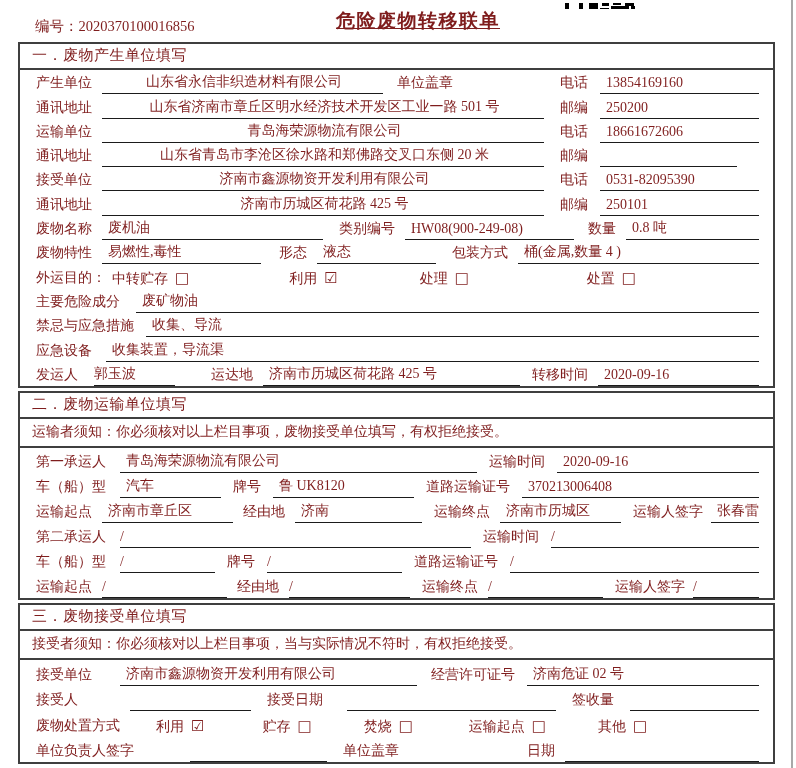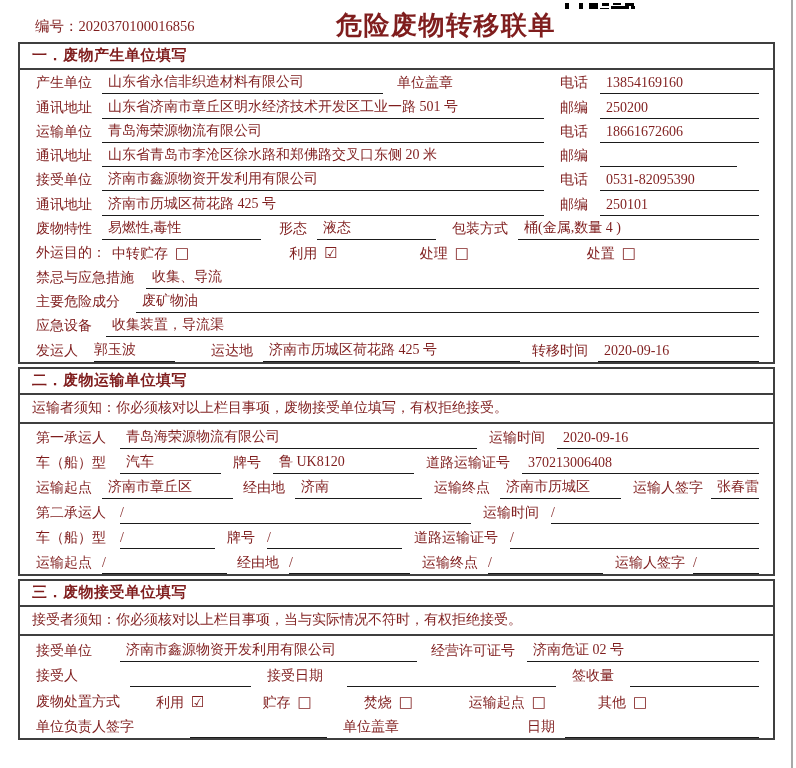--- a/index.html
+++ b/index.html
@@ -6,36 +6,36 @@
   body{width:796px;height:768px;overflow:hidden;background:#ffffff;}
   .page{
     position:relative;width:796px;height:768px;box-sizing:border-box;
     padding:8px 21px 0 18px;background:#fff;color:#7f1d1d;
     font-family:"Liberation Serif","DejaVu Serif",serif;font-size:14px;
   }
   .page-edge{position:absolute;left:791px;top:0;width:2px;height:768px;background:#a8a8a8;}
   
   .hdr{position:relative;height:34px;}
   .serial{position:absolute;left:17px;top:9px;font-size:14.5px;white-space:nowrap;}
-  .doc-title{position:absolute;left:318px;top:0;font-size:26px;font-weight:bold;letter-spacing:1.5px;white-space:nowrap;}
+  .doc-title{position:absolute;left:318px;top:0;font-size:19px;font-weight:bold;letter-spacing:1.5px;white-space:nowrap;text-decoration:underline;}
   .qr{position:absolute;top:0;left:565px;width:70px;height:9px;overflow:hidden;}
   
   .box{border:2px solid #3f3f3f;margin-bottom:3px;background:#fff;}
-  .box-heading{font-weight:bold;font-size:15px;padding:2px 12px 3px;border-bottom:2px solid #3f3f3f;letter-spacing:.5px;}
+  .box-heading{font-weight:normal;font-size:15px;padding:2px 12px 3px;border-bottom:2px solid #3f3f3f;letter-spacing:.5px;}
   .notice{font-size:14px;padding:4px 12px 5px;border-bottom:2px solid #3f3f3f;}
   
   .row{display:flex;align-items:flex-end;padding:0 14px 0 16px;font-size:14px;}
   .s1 .row{height:24.3px;}
   .s2 .row{height:25.1px;}
   .s3 .row{height:25.5px;}
   .lbl{white-space:nowrap;padding-bottom:2px;flex:none;}
   .val{border-bottom:1px solid #1b1b1b;white-space:nowrap;padding:0 3px 2px 6px;flex:none;overflow:hidden;min-height:16px;}
   .fill{flex:1 1 auto;}
   .ctr{text-align:left;padding-left:0;}
-  .lgroup{display:flex;width:524px;flex:none;align-items:flex-end;}
+  .lgroup{display:flex;width:524px;flex:none;align-items:flex-end;text-align:center;}
   .opt{white-space:nowrap;padding-bottom:1px;flex:none;}
   .cb{font-size:15px;margin-left:7px;font-family:"DejaVu Sans",sans-serif;}
   
   .mr8{margin-right:8px}.mr10{margin-right:10px}.mr12{margin-right:12px}.mr14{margin-right:14px}
   .mr16{margin-right:16px}.mr24{margin-right:24px}.mr28{margin-right:28px}.mr52{margin-right:52px}.mr56{margin-right:56px}
   .ml10{margin-left:10px}.ml12{margin-left:12px}.ml14{margin-left:14px}.ml16{margin-left:16px}.ml18{margin-left:18px}.ml36{margin-left:36px}
 </style>
 </head>
 <body>
 
@@ -113,20 +113,28 @@
 
     <div class="row">
       <div class="lgroup">
         <span class="lbl mr10">通讯地址</span>
         <span class="val fill mr16">济南市历城区荷花路 425 号</span>
       </div>
       <span class="lbl mr12">邮编</span>
       <span class="val fill">250101</span>
     </div>
 
+    <div class="row">
+      <span class="lbl mr10">废物名称</span>
+      <span class="val" style="width:212px">废机油</span>
+      <span class="lbl ml16 mr10">类别编号</span>
+      <span class="val" style="width:160px">HW08(900-249-08)</span>
+      <span class="lbl ml14 mr10">数量</span>
+      <span class="val fill">0.8 吨</span>
+    </div>
 
     <div class="row">
       <span class="lbl mr10">废物特性</span>
       <span class="val" style="width:150px">易燃性,毒性</span>
       <span class="lbl ml18 mr10">形态</span>
       <span class="val" style="width:110px">液态</span>
       <span class="lbl ml16 mr10">包装方式</span>
       <span class="val fill">桶(金属,数量 4 )</span>
     </div>
 
@@ -140,27 +148,27 @@
       </span>
       <span class="opt" style="margin-left:82px">
         <span>处理</span><span class="cb">□</span>
       </span>
       <span class="opt" style="margin-left:118px">
         <span>处置</span><span class="cb">□</span>
       </span>
     </div>
 
     <div class="row">
+      <span class="lbl mr16">主要危险成分</span>
+      <span class="val fill">废矿物油</span>
+    </div>
+
+    <div class="row">
       <span class="lbl mr12">禁忌与应急措施</span>
       <span class="val fill">收集、导流</span>
-    </div>
-
-    <div class="row">
-      <span class="lbl mr16">主要危险成分</span>
-      <span class="val fill">废矿物油</span>
     </div>
 
     <div class="row">
       <span class="lbl mr14">应急设备</span>
       <span class="val fill">收集装置，导流渠</span>
     </div>
 
     <div class="row">
       <span class="lbl mr16">发运人</span>
       <span class="val ctr" style="width:78px">郭玉波</span>

